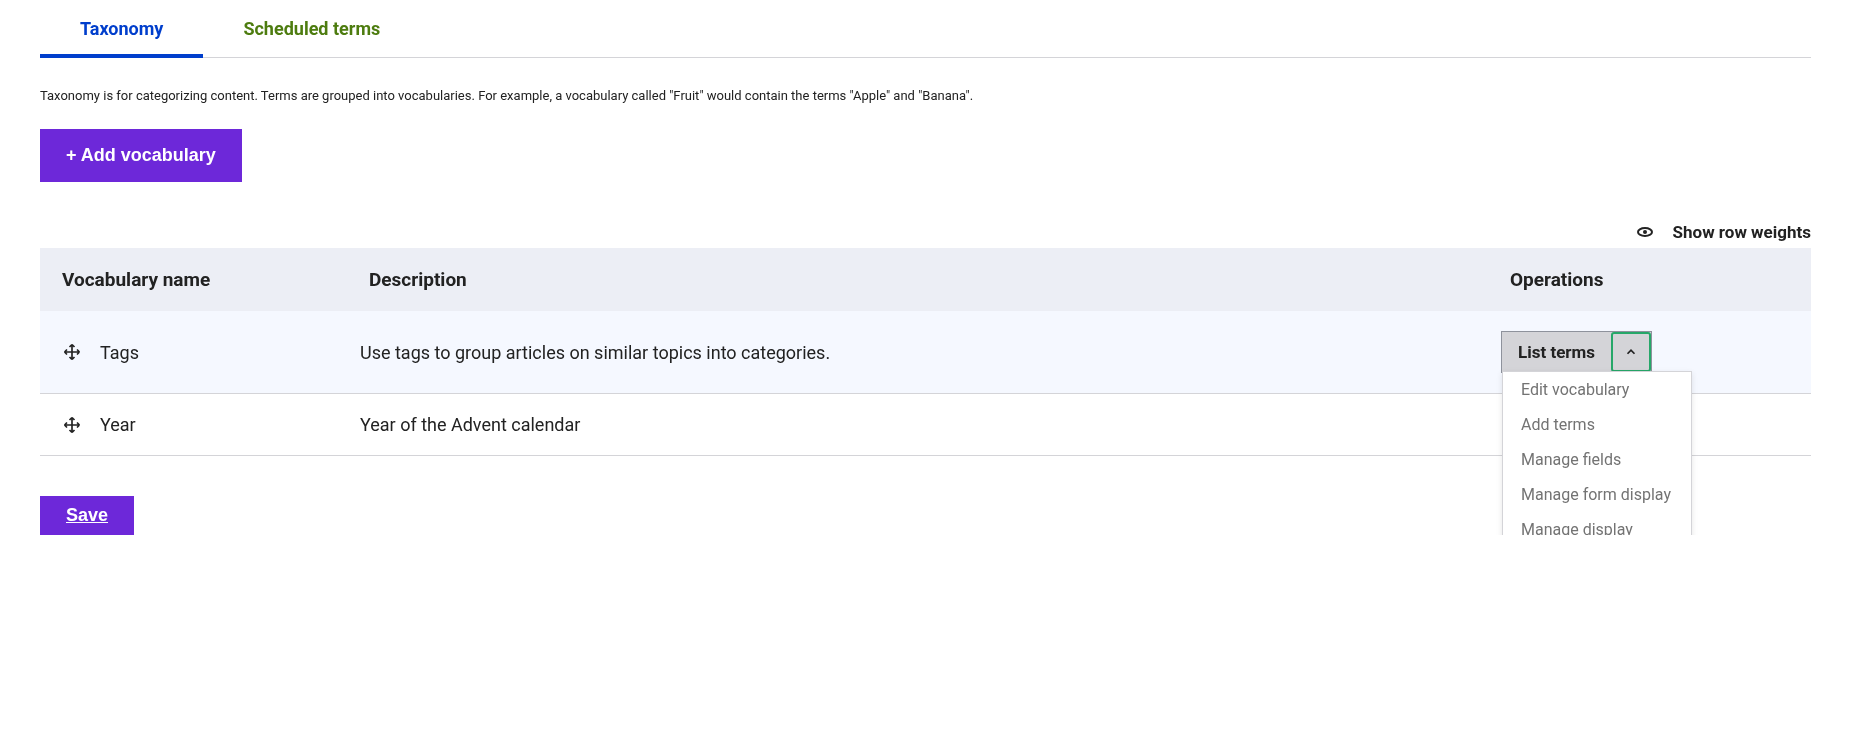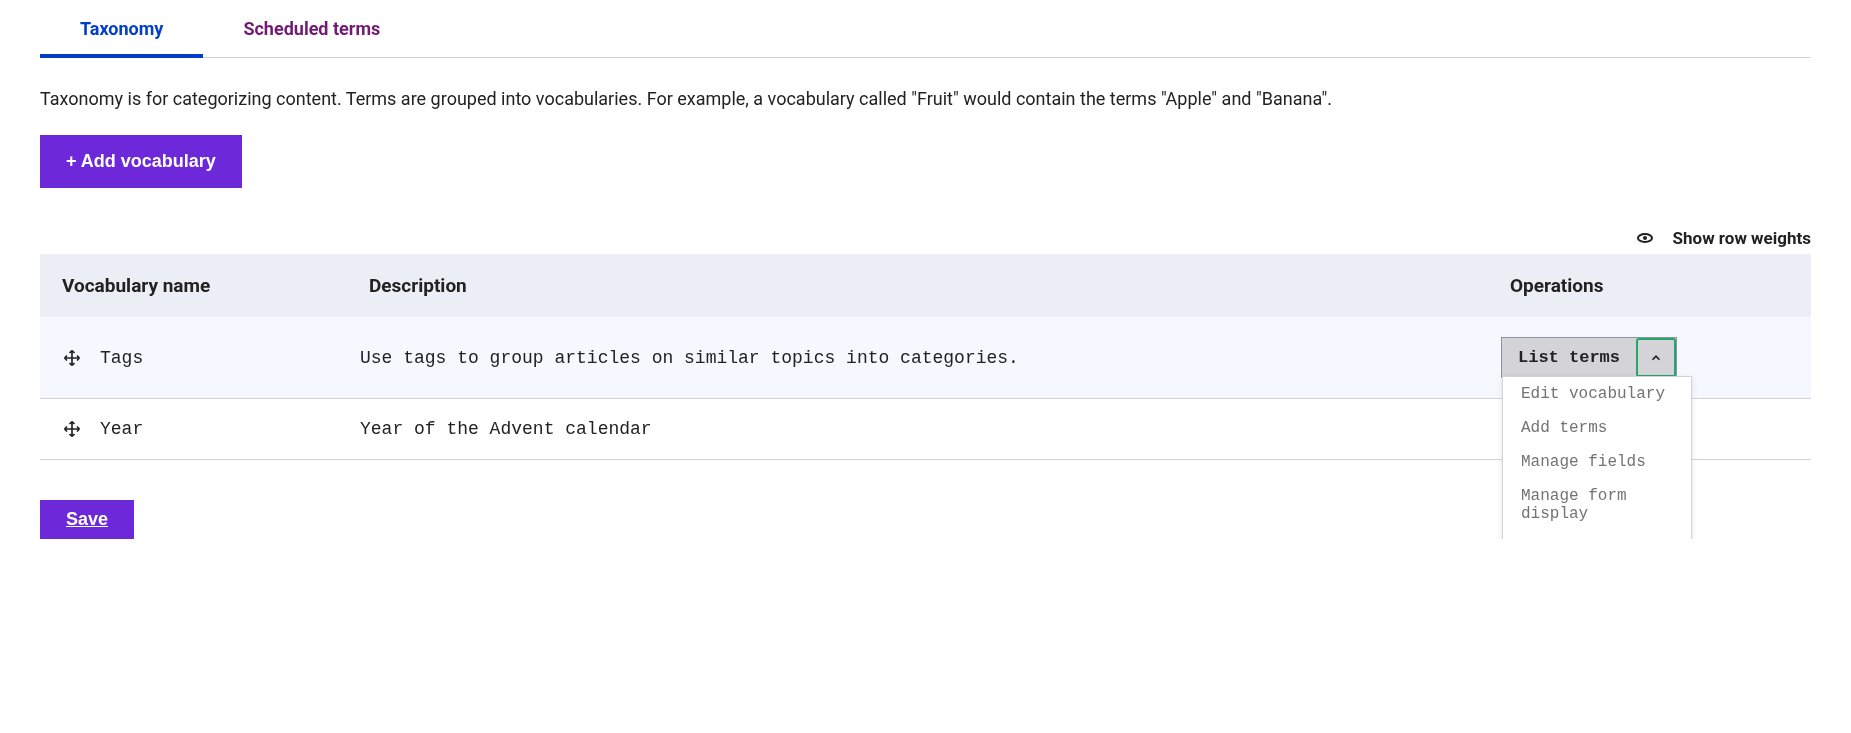--- a/index.html
+++ b/index.html
@@ -15,36 +15,36 @@
 }
 .tabs {
   display: flex;
   border-bottom: 1px solid #d4d4d8;
   margin-bottom: 30px;
 }
 .tab {
   padding: 18px 40px 18px 40px;
   font-weight: 700;
   font-size: 18px;
-  color: #701a75;
+  color: #4d7c0f;
   cursor: pointer;
   position: relative;
 }
 .tab.active {
   color: #003ecc;
 }
 .tab.active::after {
   content: "";
   position: absolute;
   left: 0; right: 0; bottom: -1px;
   height: 4px;
   background: #003ecc;
 }
 .intro {
-  font-size: 18px;
+  font-size: 13px;
   margin-bottom: 26px;
 }
 .btn {
   display: inline-block;
   background: #6d28d9;
   color: #fff;
   font-weight: 700;
   font-size: 18px;
   padding: 16px 26px;
   border: none;
@@ -99,21 +99,20 @@
 tbody tr {
   border-bottom: 1px solid #d4d4d8;
 }
 tbody tr.highlighted {
   background: #f5f8ff;
 }
 td {
   padding: 20px 20px;
   font-size: 18px;
   vertical-align: middle;
-  font-family: Liberation Mono, monospace;
 }
 td:first-child { padding-left: 22px; }
 .name-cell {
   display: flex;
   align-items: center;
   gap: 18px;
 }
 .drag-icon svg {
   width: 20px; height: 20px;
   display: block;

